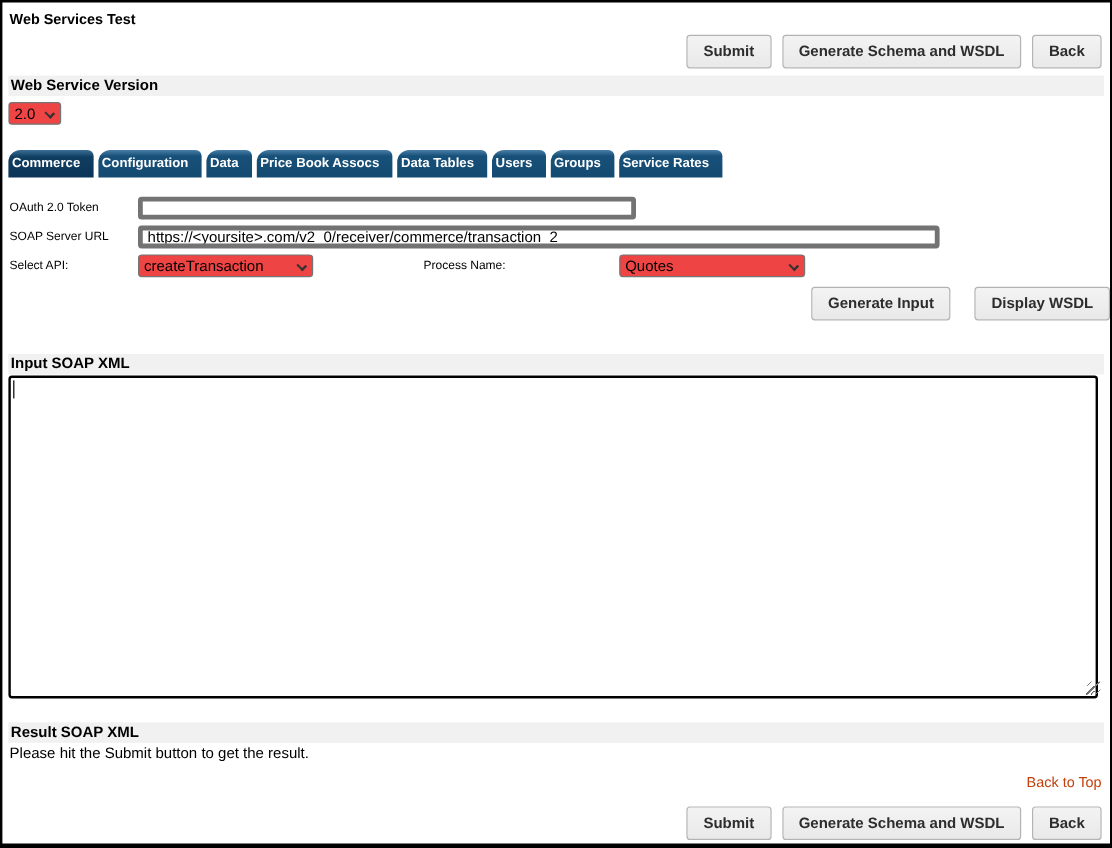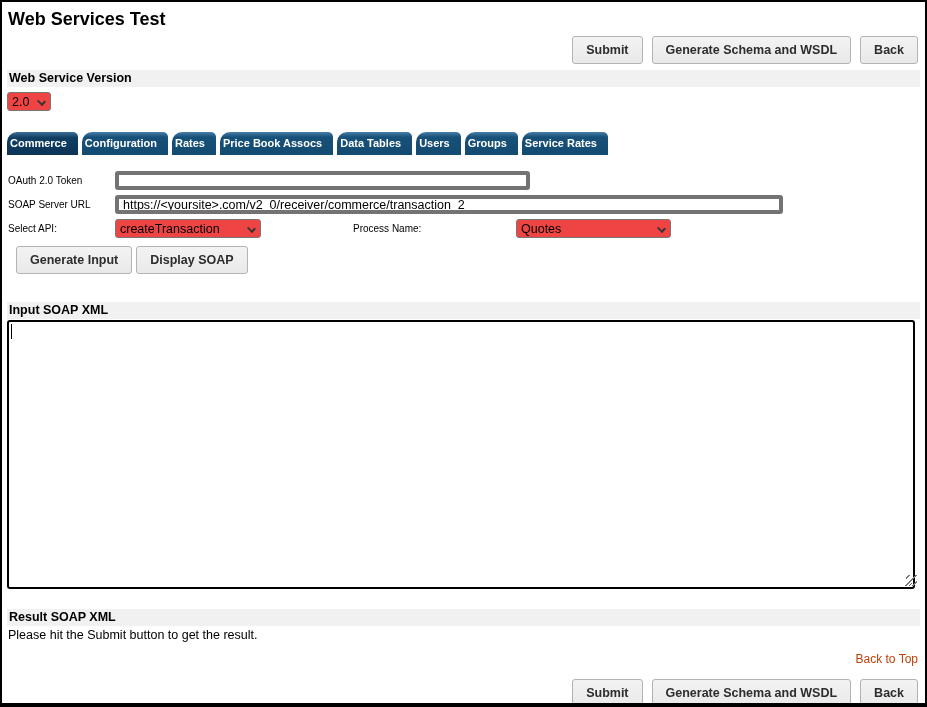--- a/index.html
+++ b/index.html
@@ -14,21 +14,21 @@
     width: 927px;
     height: 707px;
     border: 2px solid #000;
     border-bottom-width: 4px;
     background: #fff;
     overflow: hidden;
     position: relative;
   }
   
   .page-title {
-    font-size: 18px;
+    font-size: 12px;
     font-weight: bold;
     margin: 7px 0 0 6px;
   }
   .toolbar {
     display: flex;
     justify-content: flex-end;
     gap: 9px;
     margin: 6px 7px 6px 0;
   }
   .btn {
@@ -106,21 +106,21 @@
     height: 19px;
     font-family: "Liberation Sans", sans-serif;
     font-size: 12.5px;
     padding: 0 4px;
   }
   .oauth-input { width: 415px; }
   .soap-input  { width: 668px; }
   .api-select  { width: 146px; }
   .process-label { margin-left: 92px; width: 163px; }
   .process-select { width: 155px; }
-  .action-btn-row { display: flex; gap: 4px; margin: 8px 0 0 8px; }
+  .action-btn-row { display: flex; gap: 20px; margin: 8px 0 0 8px; justify-content: flex-end; }
   
   .input-strip { margin-top: 28px; }
   .xml-wrap { position: relative; margin: 1px 5px 0 5px; }
   textarea.xml {
     display: block;
     width: 908px;
     height: 269px;
     border: 2px solid #000;
     border-radius: 3px;
     resize: both;
@@ -176,21 +176,21 @@
       <select class="version-select" style="width:44px">
         <option>2.0</option>
       </select>
       <span class="chev"></span>
     </span>
   </div>
 
   <div class="tabs">
     <div class="tab active">Commerce</div>
     <div class="tab">Configuration</div>
-    <div class="tab">Rates</div>
+    <div class="tab">Data</div>
     <div class="tab">Price Book Assocs</div>
     <div class="tab">Data Tables</div>
     <div class="tab">Users</div>
     <div class="tab">Groups</div>
     <div class="tab">Service Rates</div>
   </div>
 
   <div class="form-area">
 
     <div class="form-row">
@@ -215,21 +215,21 @@
       <span class="select-wrap">
         <select class="process-select">
           <option>Quotes</option>
         </select>
         <span class="chev"></span>
       </span>
     </div>
 
     <div class="action-btn-row">
       <button class="btn">Generate Input</button>
-      <button class="btn">Display SOAP</button>
+      <button class="btn">Display WSDL</button>
     </div>
 
   </div>
 
   <div class="strip input-strip">Input SOAP XML</div>
 
   <div class="xml-wrap">
     <textarea class="xml" style=""></textarea>
     <span class="caret"></span>
     <span class="grip"></span>

